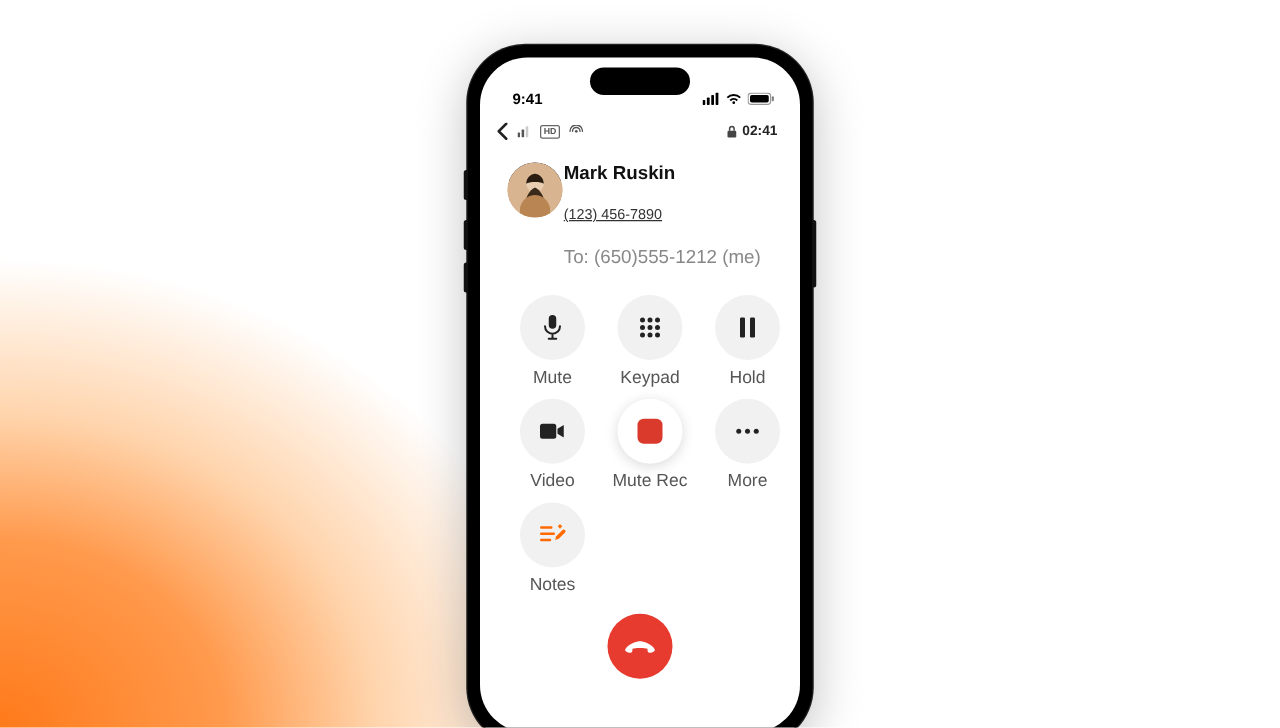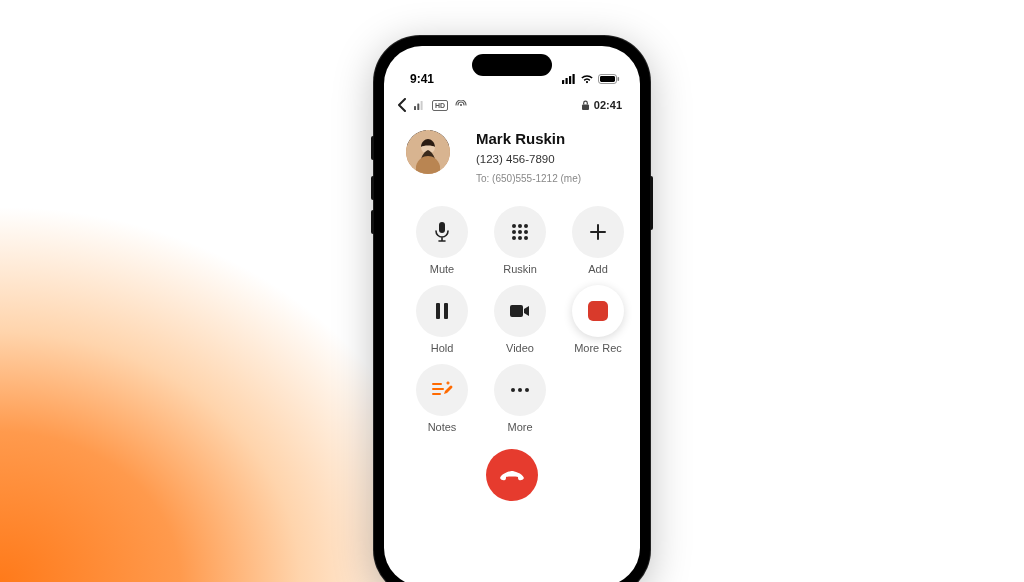--- a/index.html
+++ b/index.html
@@ -85,36 +85,36 @@
 
   .hd-badge {
     font-size: 7px; font-weight: 700;
     border: 1px solid #666; border-radius: 2px;
     padding: 0 2px; line-height: 9px;
     color: #555;
   }
 
   .caller {
     display: flex;
-    gap: 26px;
+    gap: 1px;
     padding: 14px 22px 8px 22px;
     align-items: flex-start;
   }
   .avatar {
     width: 44px; height: 44px;
     border-radius: 50%;
     background: radial-gradient(circle at 50% 30%, #e8c8a8 0 34%, #3b2a1e 34% 55%, #c89060 55% 100%);
     flex-shrink: 0;
     position: relative;
     overflow: hidden;
   }
   .avatar svg { position: absolute; inset: 0; }
   .caller-name { font-size: 15px; font-weight: 700; color: #111; }
-  .caller-phone { font-size: 11.5px; color: #333; margin-top: 6px; }
-  .caller-to { font-size: 10px; color: #888; margin-top: 8px; }
+  .caller-phone { font-size: 11.5px; color: #333; margin-top: 19px; text-decoration: underline; }
+  .caller-to { font-size: 15px; color: #888; margin-top: 19px; }
 
   .grid {
     display: grid;
     grid-template-columns: repeat(3, 1fr);
     column-gap: 14px;
     row-gap: 10px;
     padding: 14px 26px 0 26px;
     justify-items: center;
   }
   .action { display: flex; flex-direction: column; align-items: center; width: 64px; }
@@ -124,21 +124,21 @@
     background: #f1f1f1;
     display: flex; align-items: center; justify-content: center;
     color: #222;
   }
   .action-btn.white {
     background: #fff;
     box-shadow: 0 2px 10px rgba(0,0,0,0.15);
   }
   .action-btn.orange-ink { color: #ff6a00; }
   .action-label {
-    font-size: 11px;
+    font-size: 14px;
     color: #555;
     margin-top: 5px;
     white-space: nowrap;
   }
 
   .stop-rec-square {
     width: 20px; height: 20px;
     background: #d93a2b;
     border-radius: 5px;
   }
@@ -264,34 +264,24 @@
                 <circle cx="16" cy="4" r="2" fill="#222"></circle>
               <circle cx="4" cy="10" r="2" fill="#222"></circle>
                 <circle cx="10" cy="10" r="2" fill="#222"></circle>
                 <circle cx="16" cy="10" r="2" fill="#222"></circle>
               <circle cx="4" cy="16" r="2" fill="#222"></circle>
                 <circle cx="10" cy="16" r="2" fill="#222"></circle>
                 <circle cx="16" cy="16" r="2" fill="#222"></circle>
             </svg>
           </span>
         </div>
-        <div class="action-label">Ruskin</div>
-      </div>
-
-
-      <div class="action">
-        <div class="action-btn">
-          <span>
-            <svg width="20" height="20" viewBox="0 0 20 20">
-                <path d="M10 3v14M3 10h14" stroke="#222" stroke-width="2" stroke-linecap="round"></path>
-              </svg>
-          </span>
-        </div>
-        <div class="action-label">Add</div>
-      </div>
+        <div class="action-label">Keypad</div>
+      </div>
+
+
 
       <div class="action">
         <div class="action-btn">
           <span>
             <svg width="16" height="18" viewBox="0 0 16 18">
                 <rect x="2" y="1" width="4" height="16" rx="1" fill="#222"></rect>
                 <rect x="10" y="1" width="4" height="16" rx="1" fill="#222"></rect>
               </svg>
           </span>
         </div>
@@ -307,49 +297,49 @@
               </svg>
           </span>
         </div>
         <div class="action-label">Video</div>
       </div>
 
       <div class="action">
         <div class="action-btn white">
           <span class="stop-rec-square"></span>
         </div>
-        <div class="action-label">More Rec</div>
+        <div class="action-label">Mute Rec</div>
+      </div>
+
+      <div class="action">
+        <div class="action-btn">
+          <span>
+            <svg width="20" height="6" viewBox="0 0 20 6">
+                <circle cx="3" cy="3" r="2" fill="#222"></circle>
+                <circle cx="10" cy="3" r="2" fill="#222"></circle>
+                <circle cx="17" cy="3" r="2" fill="#222"></circle>
+              </svg>
+          </span>
+        </div>
+        <div class="action-label">More</div>
       </div>
 
       <div class="action">
         <div class="action-btn orange-ink">
           <span>
             <svg width="22" height="20" viewBox="0 0 22 20">
                 <path d="M2 4h8M2 9h10M2 14h7" stroke="#ff6a00" stroke-width="2" stroke-linecap="round"></path>
                 <path d="M19 6l-5 5-1 3 3-1 5-5a1.4 1.4 0 00-2-2z" fill="#ff6a00"></path>
                 <path d="M17 2v2M16 3h2" stroke="#ff6a00" stroke-width="1.4" stroke-linecap="round"></path>
               </svg>
           </span>
         </div>
         <div class="action-label">Notes</div>
       </div>
 
-      <div class="action">
-        <div class="action-btn">
-          <span>
-            <svg width="20" height="6" viewBox="0 0 20 6">
-                <circle cx="3" cy="3" r="2" fill="#222"></circle>
-                <circle cx="10" cy="3" r="2" fill="#222"></circle>
-                <circle cx="17" cy="3" r="2" fill="#222"></circle>
-              </svg>
-          </span>
-        </div>
-        <div class="action-label">More</div>
-      </div>
-
     </div>
 
     <div class="end-row">
       <div class="end-btn">
         <span>
           <svg width="28" height="14" viewBox="0 0 28 14">
               <path d="M2 10c2-5 10-7 12-7s10 2 12 7c-1 2-3 2.5-5 2-1-.3-1-2-1-3-2-.8-10-.8-12 0 0 1 0 2.7-1 3-2 .5-4 0-5-2z" fill="#fff"></path>
             </svg>
         </span>
       </div>

